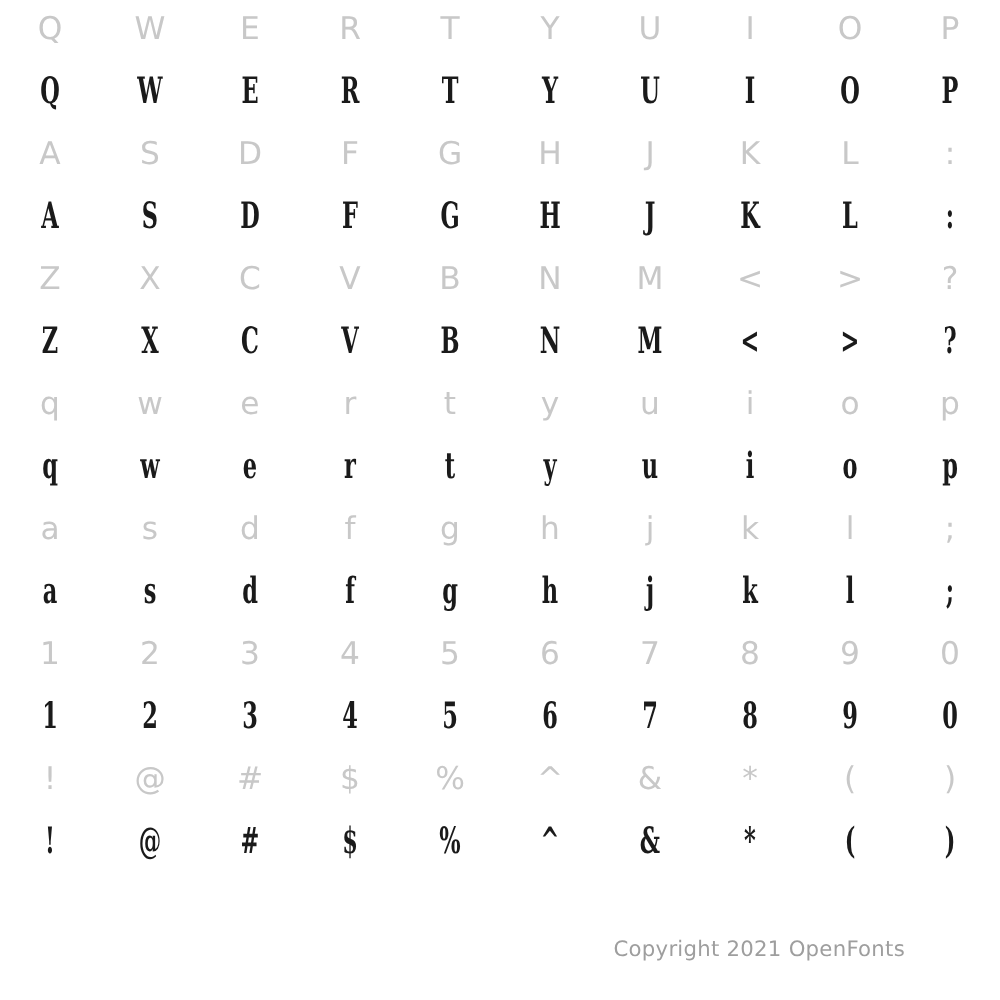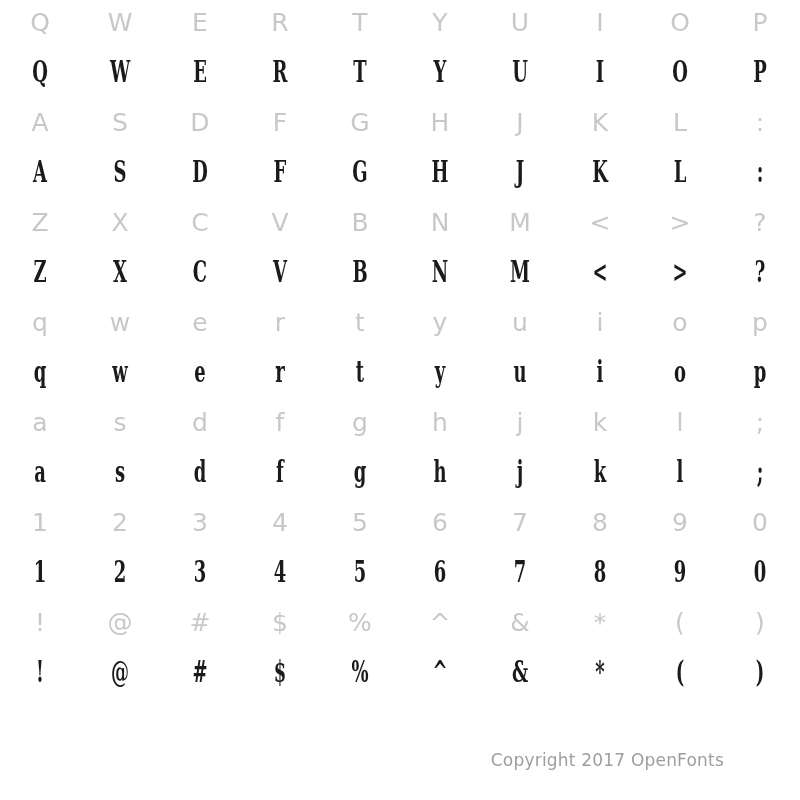--- a/index.html
+++ b/index.html
@@ -238,14 +238,14 @@
         <div class="cell">#</div>
         <div class="cell">$</div>
         <div class="cell">%</div>
         <div class="cell">^</div>
         <div class="cell">&amp;</div>
         <div class="cell">*</div>
         <div class="cell">(</div>
         <div class="cell">)</div>
       </div>
     </div>
-  <div class="footer">Copyright 2017 OpenFonts</div>
+  <div class="footer">Copyright 2021 OpenFonts</div>
 </div>
 
 </body></html>

